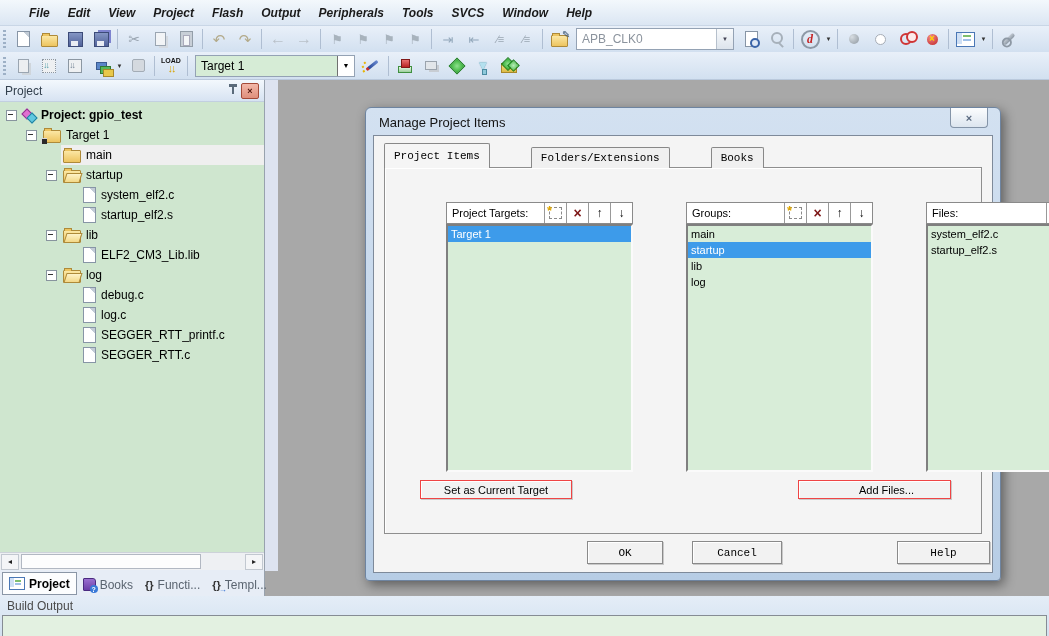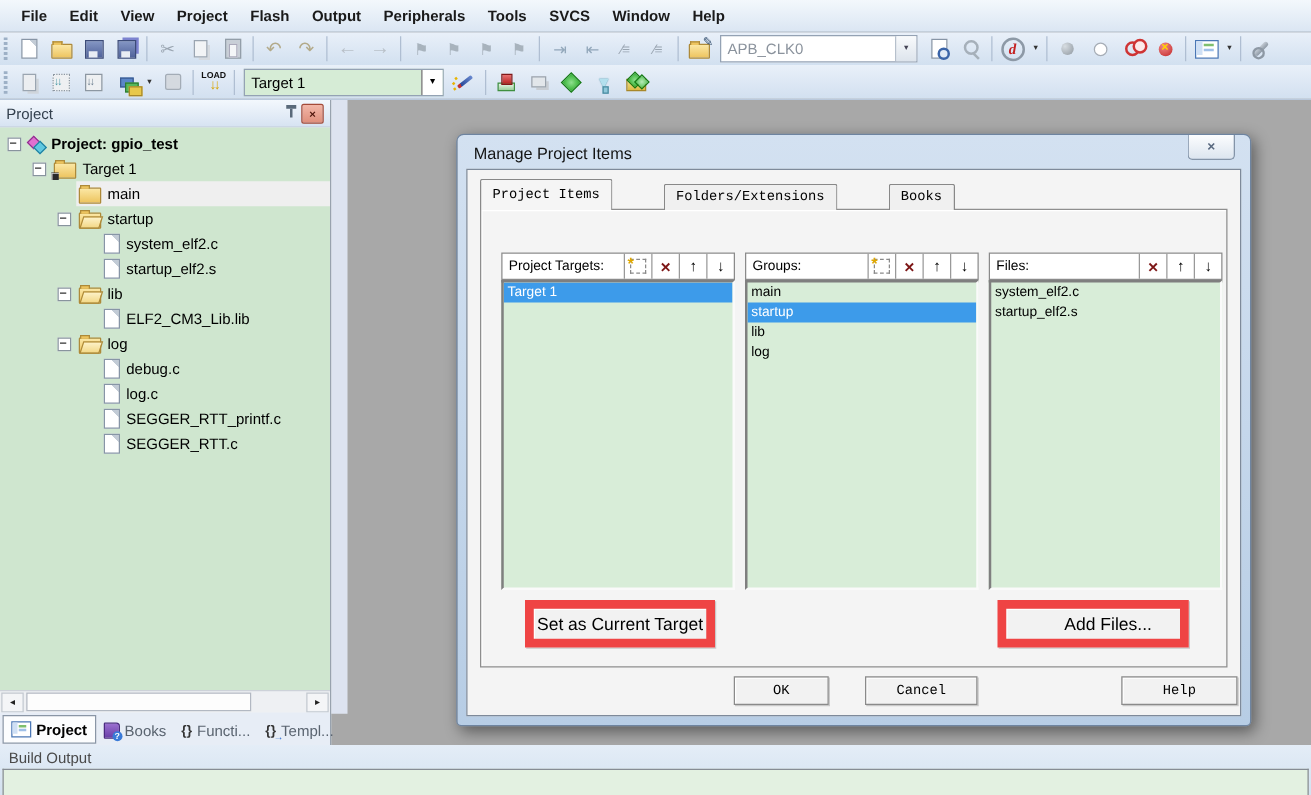--- a/index.html
+++ b/index.html
@@ -2,21 +2,21 @@
 <html><head>
 <meta charset="utf-8">
 <style>
   html,body{margin:0;padding:0;background:#888;}
   .screen{position:relative;width:1049px;height:636px;background:#a8a8a8;
           font-family:"Liberation Sans",sans-serif;font-size:12px;color:#000;
           overflow:hidden;user-select:none;}
   
   .menubar{position:absolute;left:0;top:0;width:100%;height:26px;
            background:linear-gradient(#f3f8fc,#dbe6f3);
-           border-bottom:1px solid #c9d6e6;display:flex;align-items:center;padding-left:8px;box-sizing:border-box;}
+           border-bottom:1px solid #c9d6e6;display:flex;align-items:center;padding-left:20px;box-sizing:border-box;font-style:italic;}
   .menu-item{padding:0 9px;height:100%;display:flex;align-items:center;font-weight:600;color:#1a1a1a;}
   
   .toolbar{position:absolute;left:0;width:100%;display:flex;align-items:center;
            background:linear-gradient(#e9f0f9,#d2e0f0);box-sizing:border-box;}
   #toolbar1{top:26px;height:26px;}
   #toolbar2{top:52px;height:28px;border-bottom:1px solid #bac9dc;}
   .tb-grip{width:3px;height:18px;margin:0 4px 0 3px;
            background:repeating-linear-gradient(to bottom,#9db0c6 0 2px,transparent 2px 4px);}
   .tb-btn{width:26px;height:22px;display:flex;align-items:center;justify-content:center;border-radius:2px;flex:0 0 auto;}
   .tb-drop{width:11px;height:22px;display:flex;align-items:center;justify-content:center;font-size:6px;color:#333;}
@@ -159,37 +159,37 @@
       display:flex;align-items:center;justify-content:center;color:#5a6a80;font-size:11px;font-weight:700;}
   .dlg-inner{position:absolute;left:7px;right:7px;top:27px;bottom:7px;background:#f4f4f4;border:1px solid #7e8a9a;}
   .dlg-tabs{position:absolute;left:10px;top:7px;display:flex;align-items:flex-end;
       font-family:"Liberation Mono",monospace;font-size:11px;z-index:2;gap:40px;}
   .dtab{height:20px;line-height:20px;padding:0 9px;border:1px solid #888;border-bottom:none;border-radius:2px 2px 0 0;
       background:#f0f0f0;margin-right:1px;color:#000;}
   .dtab.active{height:24px;line-height:24px;background:#f5f5f5;position:relative;z-index:3;}
   .dlg-page{position:absolute;left:10px;right:10px;top:31px;bottom:38px;border:1px solid #8e8e8e;
       background:#f4f4f4;box-shadow:inset 1px 1px 0 #fff;}
   .cols{position:absolute;left:16px;top:34px;display:flex;gap:8px;}
-  .dcol{width:187px;box-sizing:border-box;}
+  .dcol{width:187px;box-sizing:border-box;margin-left:45px;}
   .col-head{height:22px;background:#fff;border:1px solid #8a8a8a;display:flex;align-items:center;
       padding-left:5px;font-size:11px;box-sizing:border-box;}
   .col-tools{margin-left:auto;display:flex;height:100%;align-items:stretch;}
   .ct-btn{width:21px;display:flex;align-items:center;justify-content:center;border-left:1px solid #999;}
   .g-new-item{width:11px;height:10px;border:1px dashed #8a8a8a;background:#fff;}
   .g-new-item::after{content:"*";position:absolute;left:-3px;top:-4px;color:#e0a800;font-size:13px;font-weight:700;}
   .g-delete::before{content:"×";color:#7d1616;font-size:14px;font-weight:700;}
   .g-move-up::before{content:"↑";color:#000;font-size:12px;font-weight:800;}
   .g-move-down::before{content:"↓";color:#000;font-size:12px;font-weight:800;}
   .col-list{height:248px;background:#d8edd8;border:2px solid;border-color:#7f7f7f #fafafa #fafafa #7f7f7f;
       box-sizing:border-box;overflow:hidden;}
   .li{height:16px;line-height:16px;padding-left:3px;font-size:11px;white-space:nowrap;}
   .li.selected{background:#3d9bea;color:#fff;}
-  .action-btn{position:absolute;top:312px;height:38px;background:#f2f2f2;border:7px solid #ef4444;
+  .action-btn{position:absolute;top:312px;height:19px;background:#f2f2f2;border:1px solid #ef4444;
       box-shadow:inset 1px 1px 0 #fff,1px 1px 0 #c9c9c9;display:flex;align-items:center;justify-content:center;
-      font-size:14px;box-sizing:border-box;}
+      font-size:11px;box-sizing:border-box;}
   #set-current-btn{left:35px;width:152px;}
   #add-files-btn{left:413px;width:153px;padding-left:24px;}
   .dlg-footer-btn{position:absolute;bottom:8px;height:23px;background:#f2f2f2;border:1px solid #8a8a8a;
       box-shadow:inset 1px 1px 0 #fff,1px 1px 0 #c9c9c9;display:flex;align-items:center;justify-content:center;
       font-family:"Liberation Mono",monospace;font-size:11px;box-sizing:border-box;}
   #btn-ok{left:213px;width:76px;}
   #btn-cancel{left:318px;width:90px;}
   #btn-help{left:523px;width:93px;}
 </style>
 </head>

